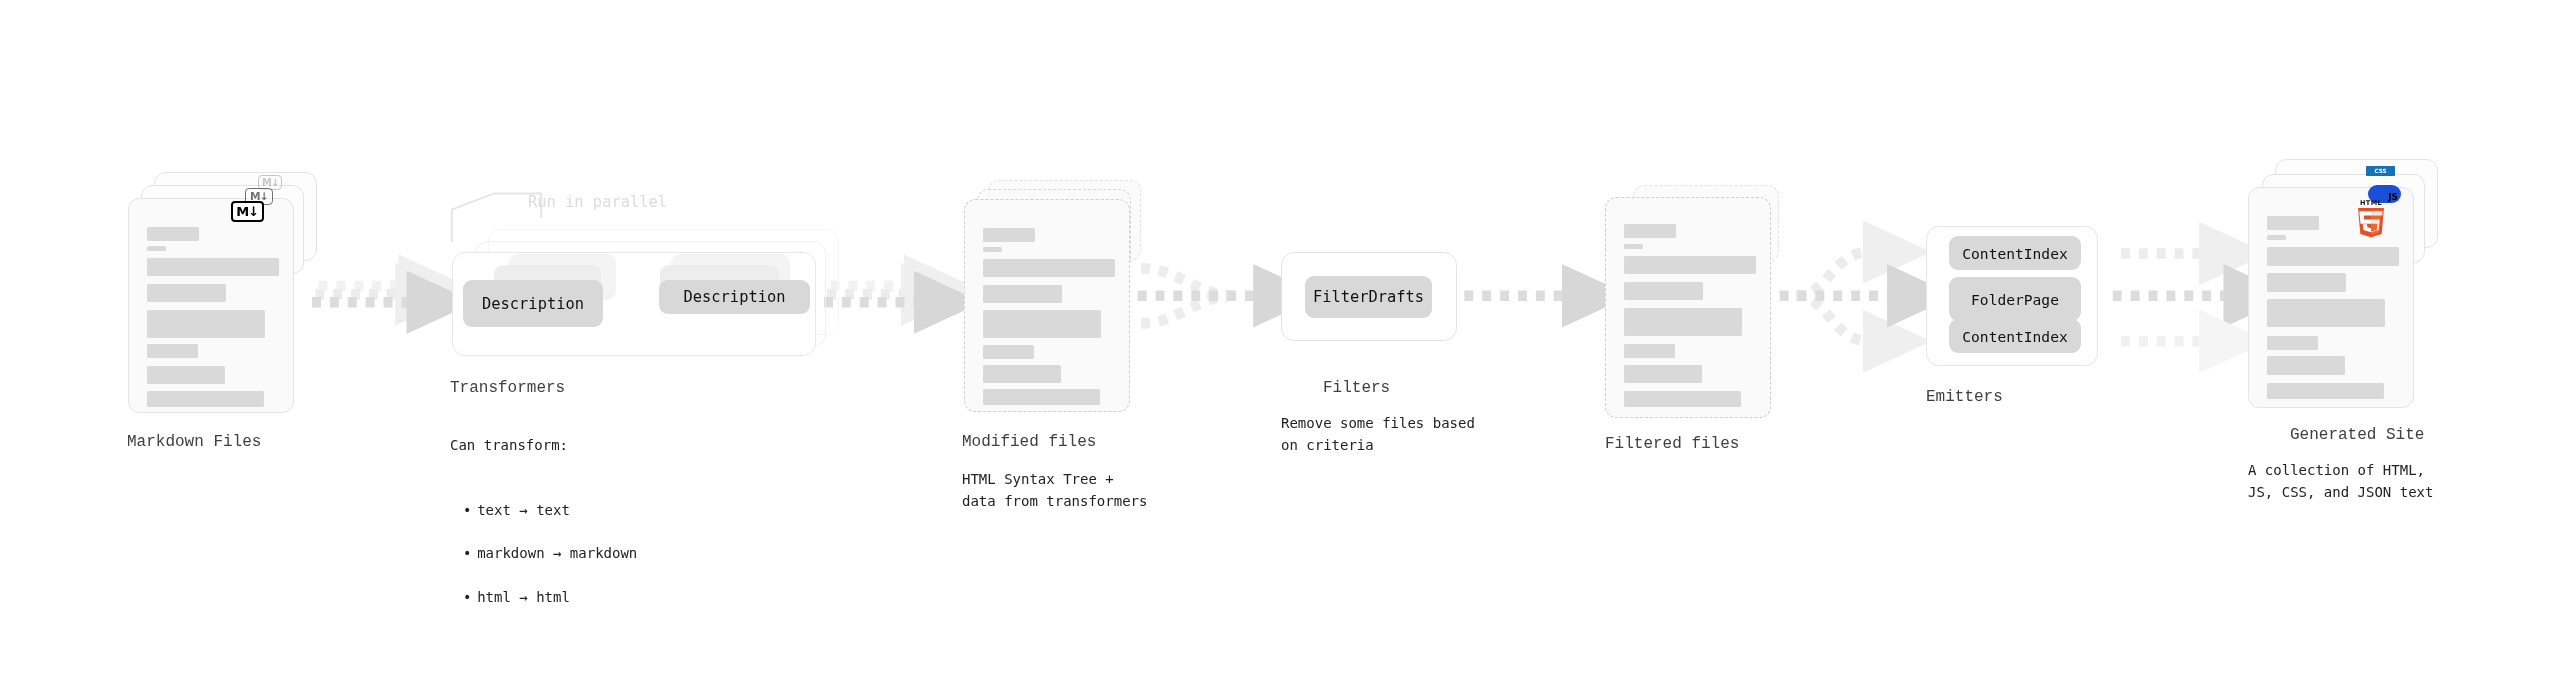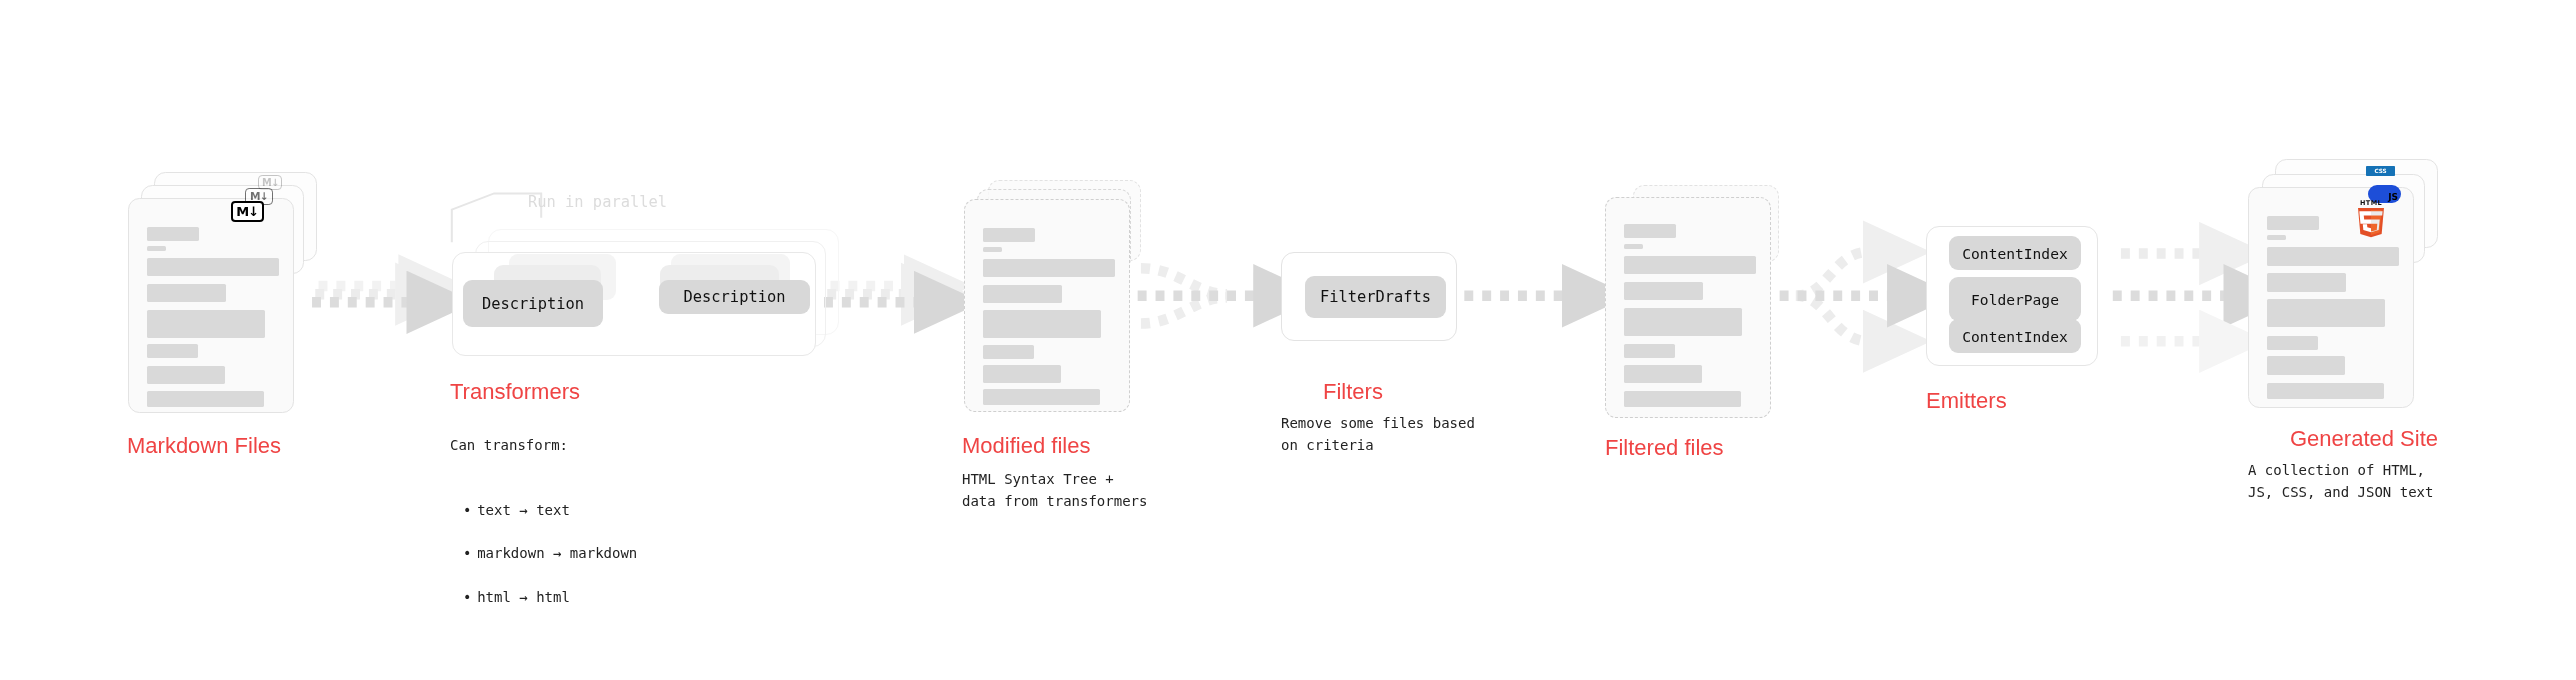--- a/index.html
+++ b/index.html
@@ -34,22 +34,22 @@
   }
   .js-badge{
     position:absolute;width:32.5px;height:18px;background:#1d4ed8;border-radius:9px;
     display:flex;align-items:flex-end;justify-content:flex-end;color:#000;
     font-size:9px;font-weight:bold;padding:0 2.4px 0.8px 0;box-sizing:border-box;
     font-family:"DejaVu Sans","Liberation Sans",sans-serif;
   }
 
   
   .title{
-    position:absolute;font-size:22px;color:#ef4444;white-space:nowrap;
-    font-family:Liberation Sans, sans-serif;
+    position:absolute;font-size:16px;color:#404040;white-space:nowrap;
+    font-family:Liberation Mono, monospace;
   }
   .sub{
     position:absolute;font-size:14px;color:#222;line-height:1.55;white-space:pre-line;
     font-family:"DejaVu Sans Mono","Liberation Mono",monospace;
   }
   .sub ul{margin:0;padding:0 0 0 13px;list-style:none;}
   .sub li:before{content:"\2022";margin-right:5.7px;}
 
   
   .gbox{
@@ -195,21 +195,21 @@
       <div class="bar" style="left:18px;top:145px;width:51px;height:14px;"></div>
       <div class="bar" style="left:18px;top:165px;width:78px;height:18px;"></div>
       <div class="bar" style="left:18px;top:189px;width:117px;height:16.3px;"></div>
     </div>
   </div>
   <div class="title" style="left:962px;top:433px;">Modified files</div>
   <div class="sub" style="left:962px;top:469px;">HTML Syntax Tree +
 data from transformers</div>
 
   <div class="gbox" style="left:1281px;top:252px;width:176px;height:89px;border-color:#e3e3e3;"></div>
-  <div class="pill" style="left:1305px;top:276px;width:141px;height:42px;">FilterDrafts</div>
+  <div class="pill" style="left:1305px;top:276px;width:127px;height:42px;">FilterDrafts</div>
   <div class="title" style="left:1281px;top:379px;margin-left:42px;">Filters</div>
   <div class="sub" style="left:1281px;top:413px;">Remove some files based
 on criteria</div>
 
   <div class="stack">
     <div class="card dashed" style="left:1633px;top:185px;width:146px;height:77px;opacity:.6;"></div>
     <div class="card dashed" style="left:1605px;top:197px;width:166px;height:221px;">
       <div class="bar" style="left:18px;top:26px;width:52px;height:14px;"></div>
       <div class="bar" style="left:18px;top:46px;width:18.7px;height:4.9px;"></div>
       <div class="bar" style="left:18px;top:58px;width:132px;height:18px;"></div>

